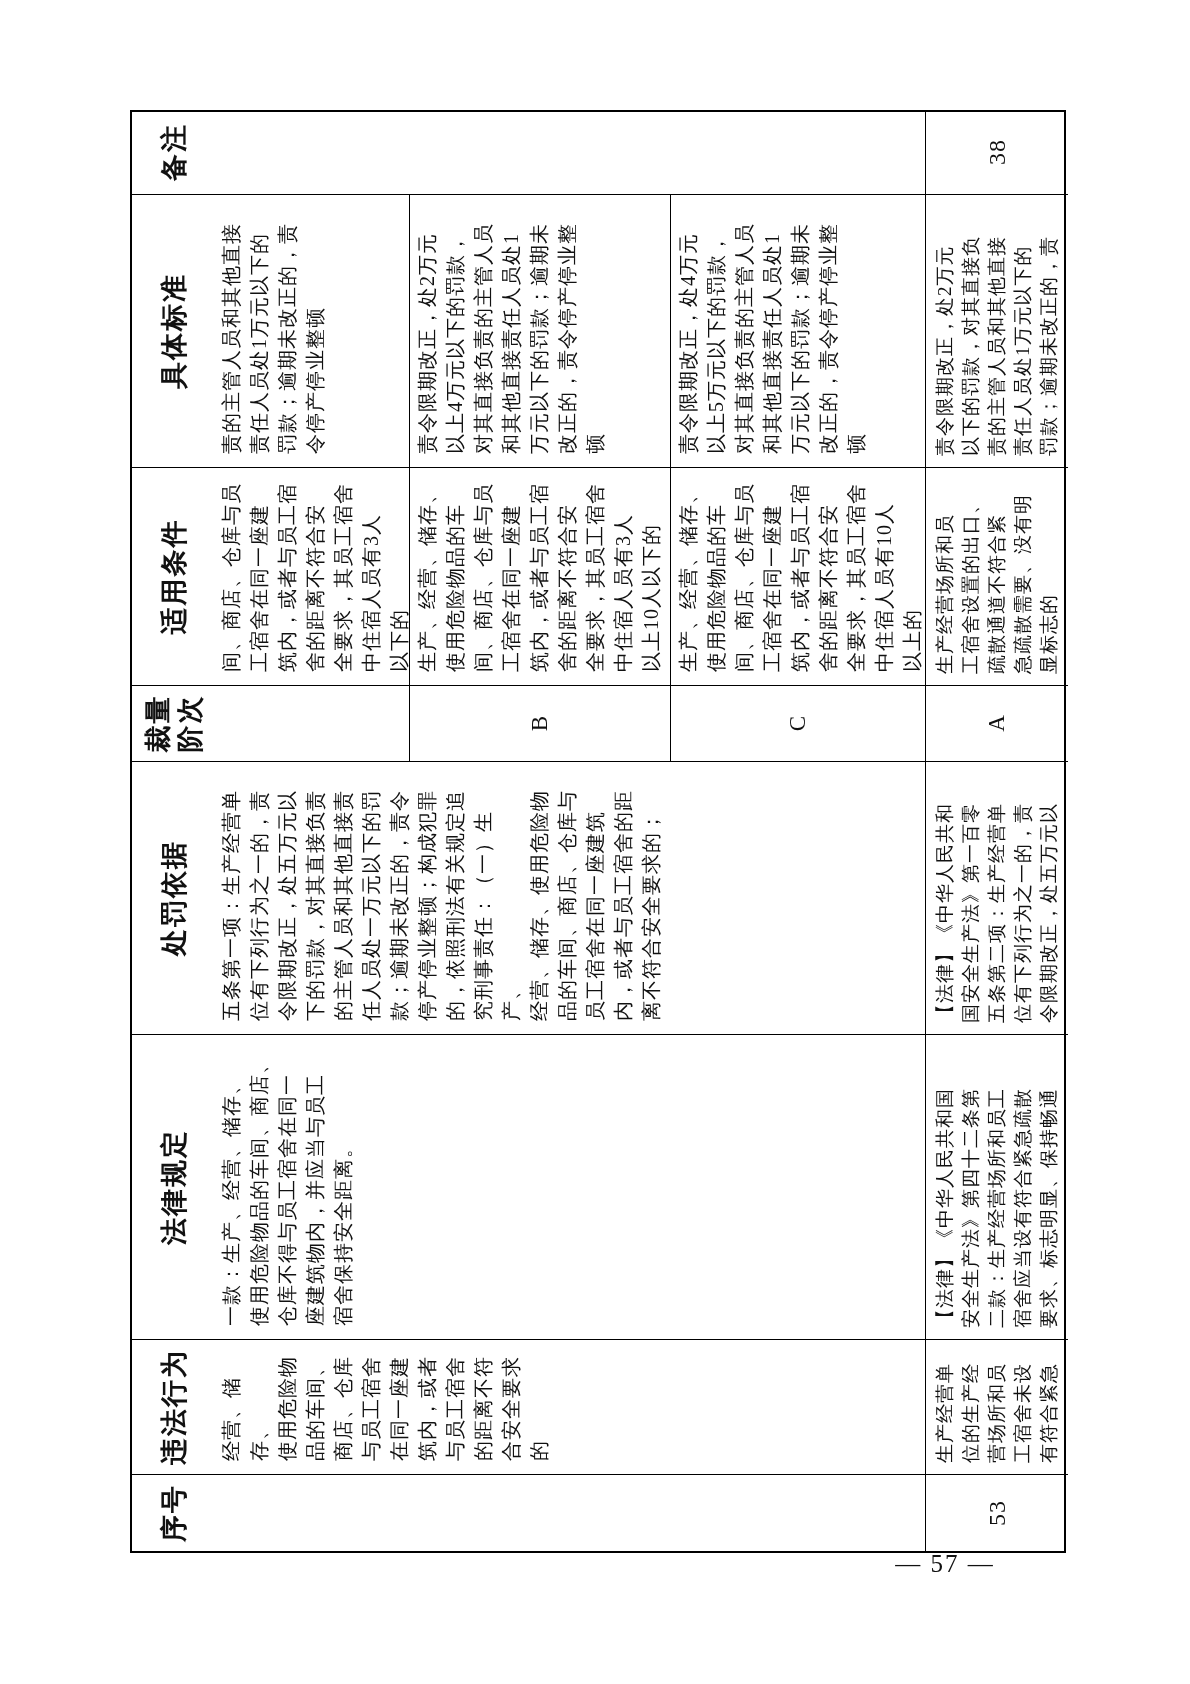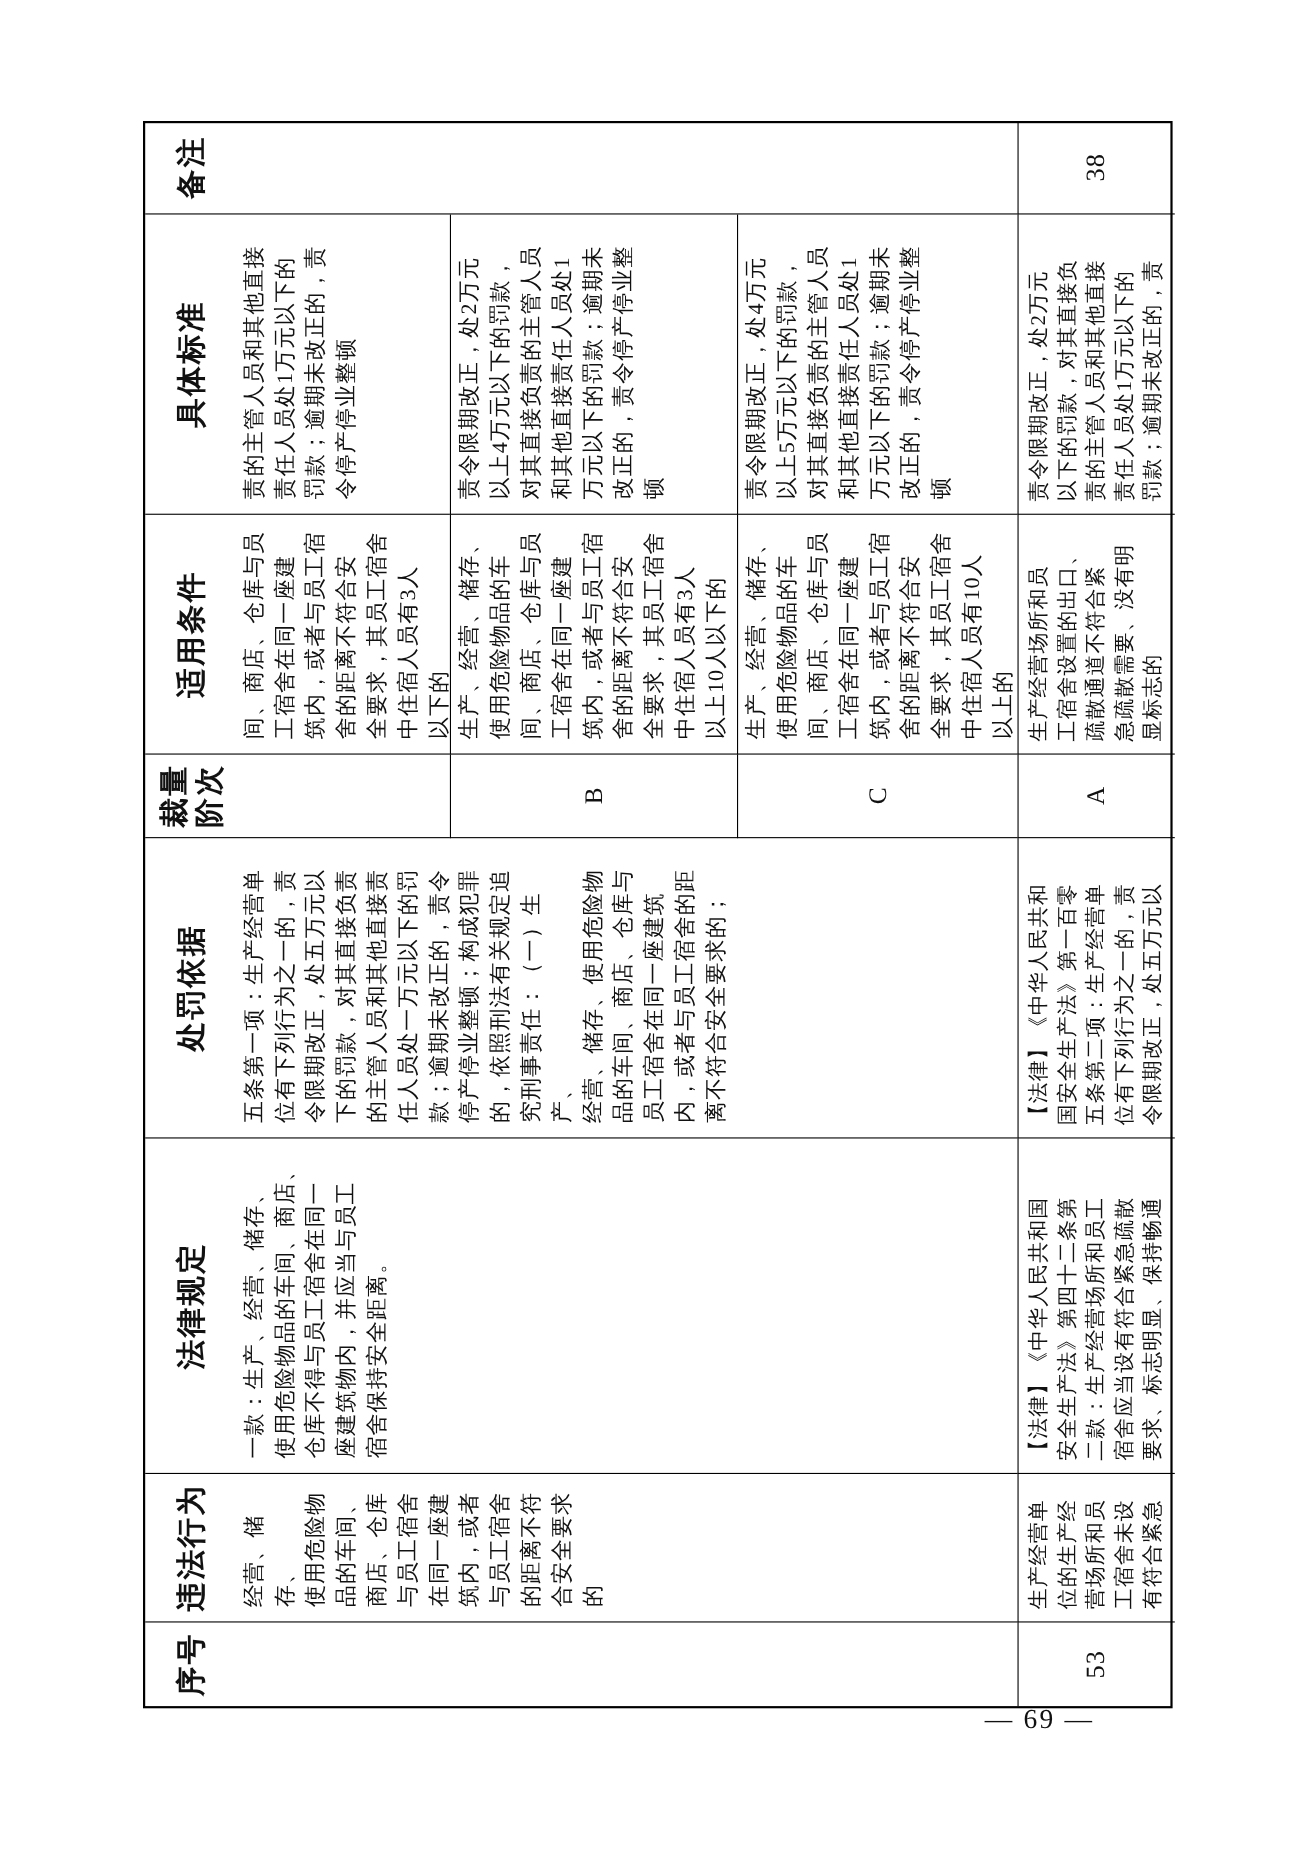--- a/index.html
+++ b/index.html
@@ -258,14 +258,14 @@
           <div class="hdr">备注</div>
         </div>
         <div class="cell bl bt" style="left:1356px;top:793px;width:85px;height:143px;">
           <div class="num">38</div>
         </div>
 
       </div>
     </div>
   </div>
 
-  <div class="footer">— 69 —</div>
+  <div class="footer">— 57 —</div>
 </div>
 
 </body></html>

